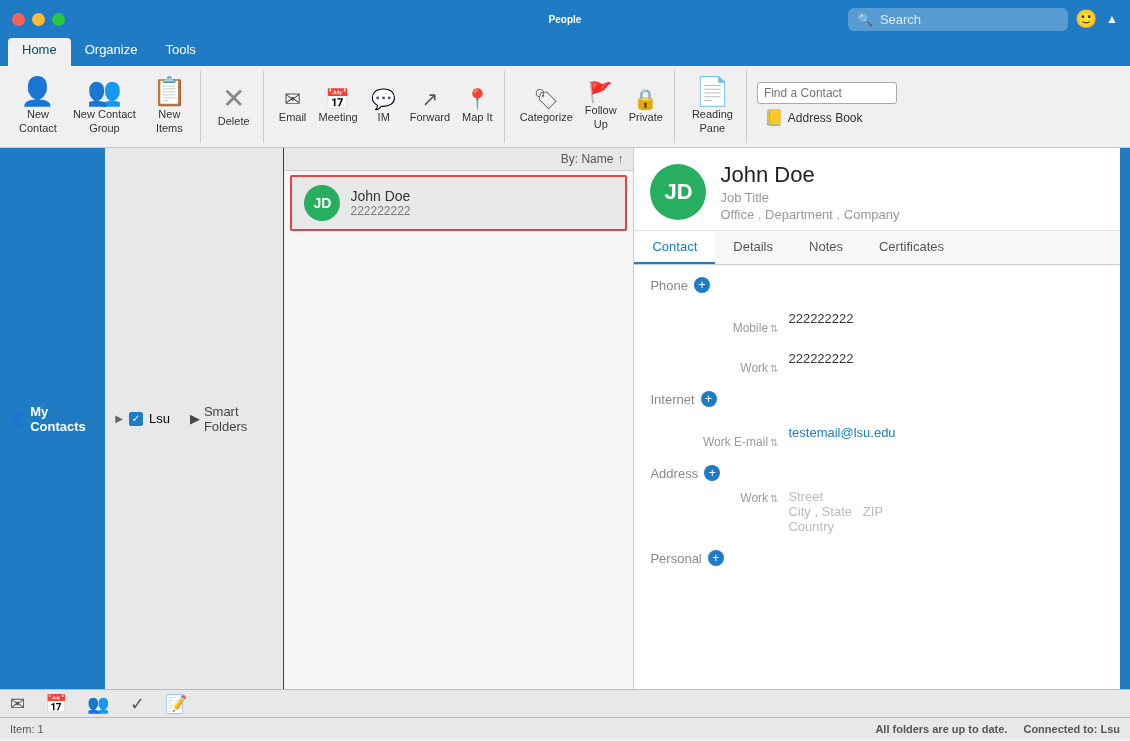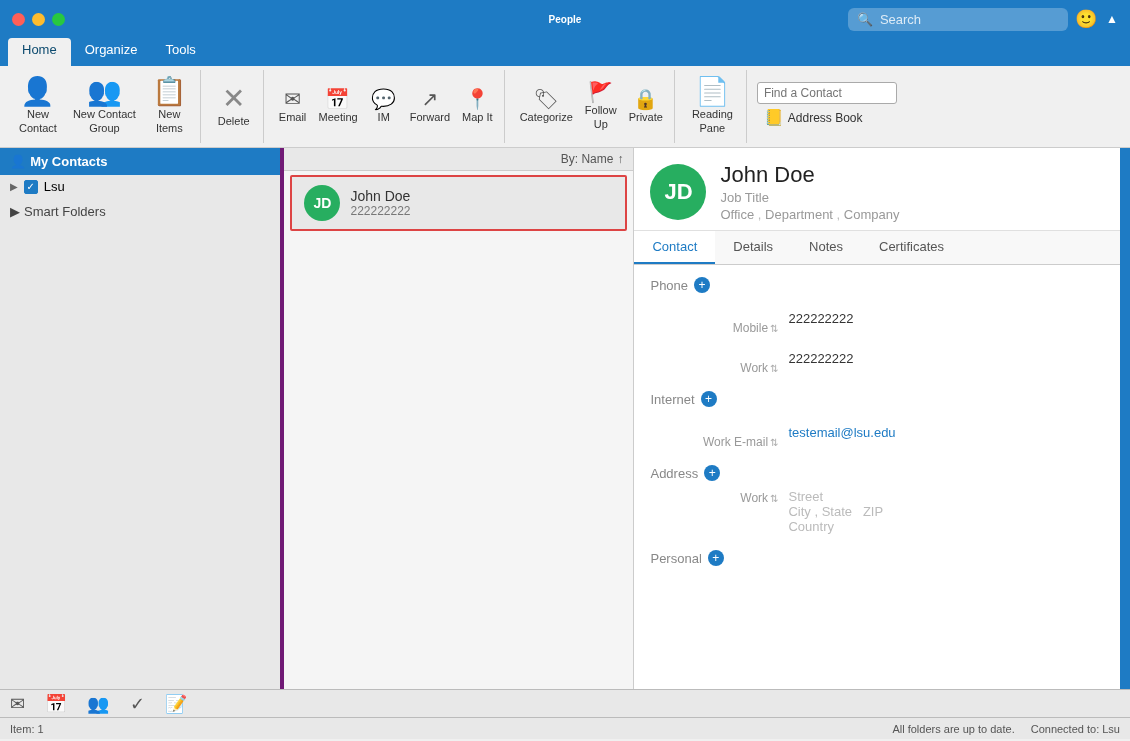--- a/index.html
+++ b/index.html
@@ -112,23 +112,23 @@
     .address-book-btn {
       display: flex; align-items: center; gap: 4px; cursor: pointer; border-radius: 3px; padding: 3px 6px; border: 1px solid transparent;
     }
     .address-book-btn .icon { font-size: 16px; color: #555; }
     .address-book-btn .label { font-size: 12px; color: #333; }
 
     
     .sidebar {
       width: 287px;
       background: #e8e8e8;
-      border-right: 4px solid #701a75;
-      display: flex;
-      flex-direction: column;
+      border-right: 1px solid #701a75;
+      display: flex;
+      flex-direction: row;
     }
     .sidebar-header {
       background: #1e7bc4;
       color: white;
       padding: 6px 10px;
       font-size: 13px;
       font-weight: 600;
       display: flex;
       align-items: center;
       gap: 4px;
@@ -554,17 +554,17 @@
     <span class="bottom-icon">✉</span>
     <span class="bottom-icon">📅</span>
     <span class="bottom-icon active">👥</span>
     <span class="bottom-icon">✓</span>
     <span class="bottom-icon">📝</span>
   </div>
 </div>
 
 <div class="statusbar">
   <span>Item: 1</span>
-  <div style="display:flex;gap:16px;">
+  <div style="display:flex;gap:16px;font-weight:bold;">
     <span>All folders are up to date.</span>
     <span>Connected to: Lsu</span>
   </div>
 </div>
 
 </body></html>

